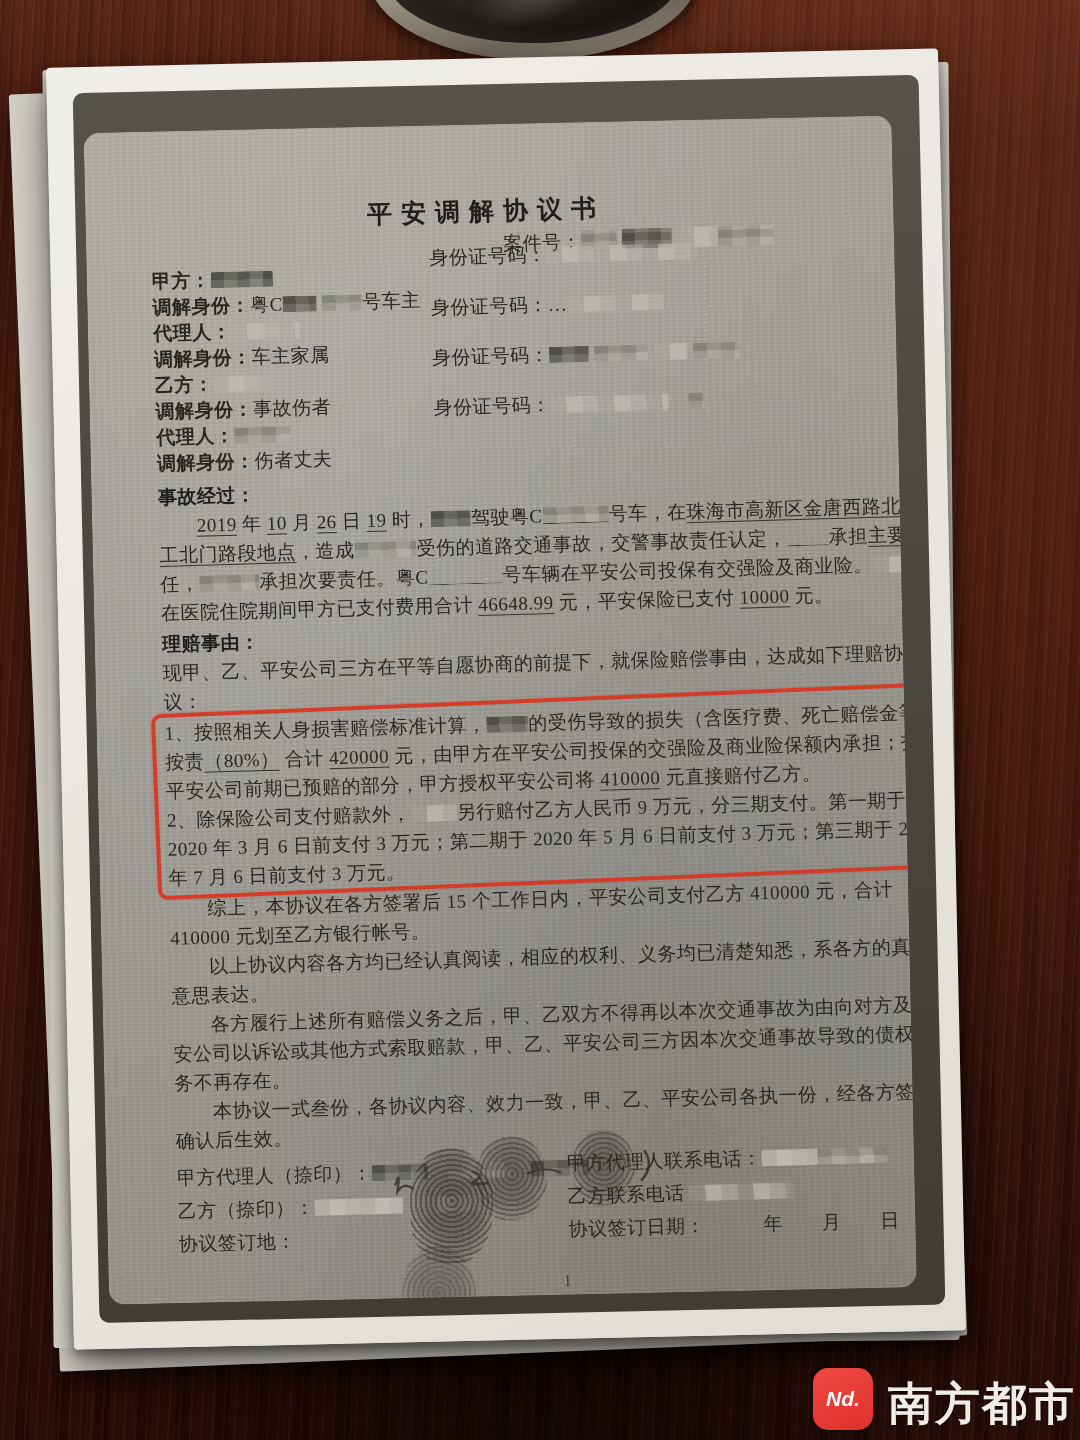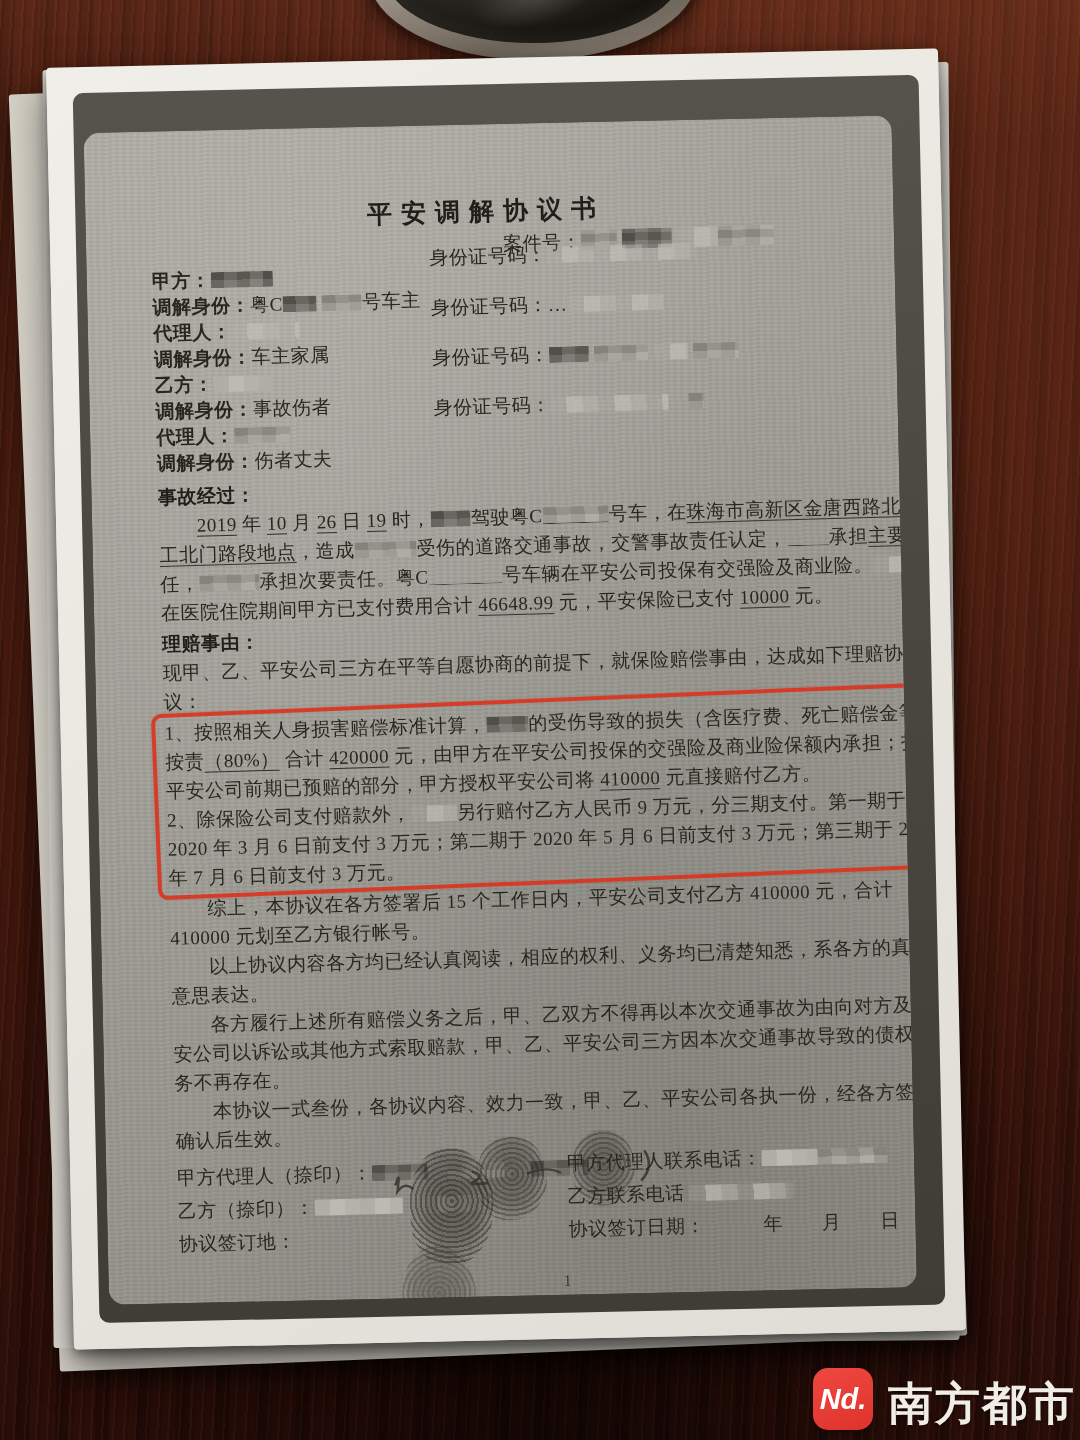--- a/index.html
+++ b/index.html
@@ -120,21 +120,21 @@
       radial-gradient(ellipse at 50% 45%, rgba(48,45,38,.5) 0%, rgba(48,45,38,.32) 45%, transparent 72%);
   }
   .stroke-svg{position:absolute;pointer-events:none;}
   .pageno{text-align:center;margin-top:16px;font-size:16px;color:#3a3830;}
   
   .wm-logo{
     position:absolute;left:813px;top:1368px;width:60px;height:62px;border-radius:15px;
     background:linear-gradient(160deg,#ef4840,#de332c);
     display:flex;align-items:center;justify-content:center;
     font-family:"Liberation Sans",sans-serif;font-style:italic;font-weight:700;
-    color:#fff;font-size:29px;letter-spacing:0px;
+    color:#fff;font-size:21px;letter-spacing:0px;
     box-shadow:0 2px 6px rgba(0,0,0,.4);
   }
   .wm-brand{
     position:absolute;left:888px;top:1374px;
     font-family:"Liberation Sans",sans-serif;
     color:#f0ede7;font-size:45px;font-weight:600;letter-spacing:2px;
     text-shadow:0 1px 3px rgba(0,0,0,.5);
   }
 </style>
 </head>

